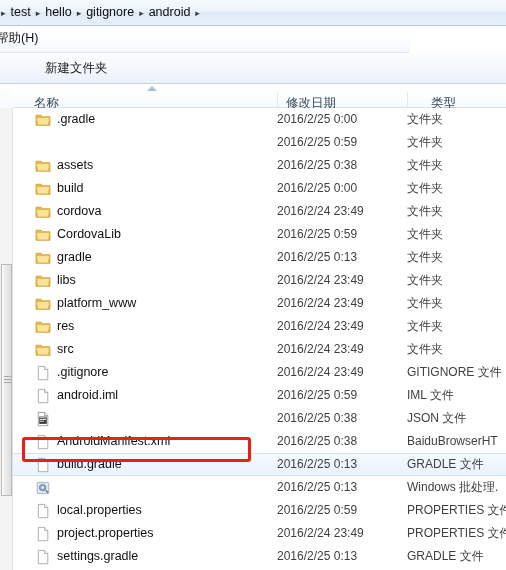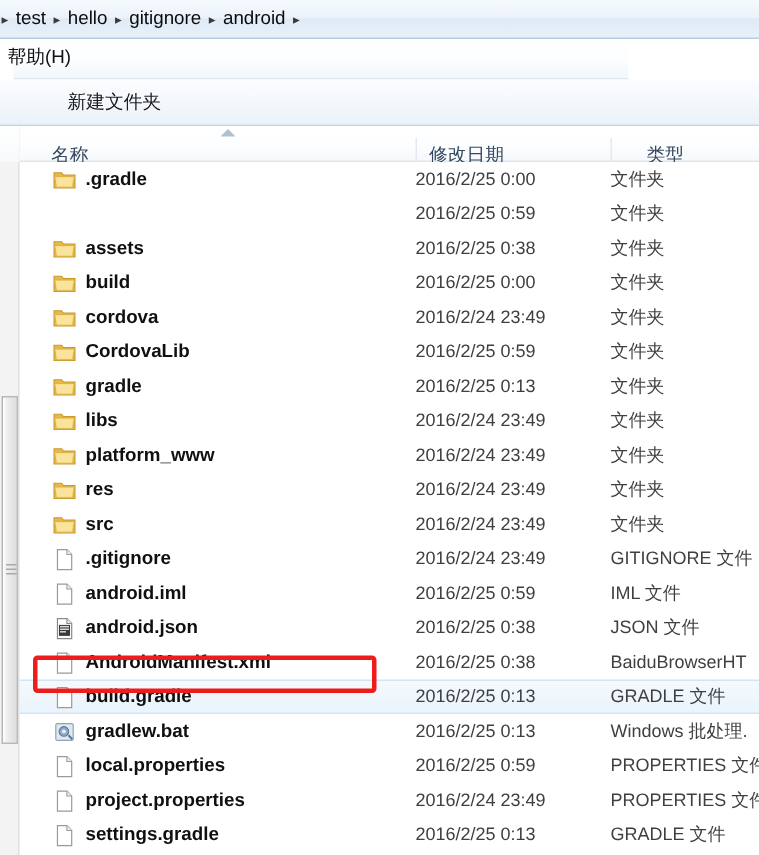--- a/index.html
+++ b/index.html
@@ -51,21 +51,21 @@
   .crumb-sep {
     color: #3a3a3a;
     font-size: 9px;
     padding: 0 1px;
     line-height: 14px;
   }
 
   
   .menubar {
     position: absolute;
-    left: 9px; top: 26px;
+    left: 0; top: 26px;
     width: 410px;
     height: 27px;
     background: linear-gradient(to bottom, #ffffff 0%, #fbfdff 55%, #f2f7fc 100%);
     border-bottom: 1px solid #dfe7ef;
     box-sizing: border-box;
   }
   .menu-items {
     display: flex;
     align-items: center;
     height: 100%;
@@ -187,21 +187,20 @@
     padding-left: 13px;
     box-sizing: border-box;
     white-space: nowrap;
     overflow: hidden;
   }
   .fname {
     font-size: 12.5px;
     color: #101010;
     line-height: 23px;
     white-space: nowrap;
-    font-weight: bold;
   }
 
   
   .ficon {
     width: 16px; height: 16px;
     margin-right: 6px;
     flex: 0 0 16px;
     position: relative;
   }
   .ficon svg { display: block; }
@@ -490,21 +489,20 @@
           <span class="ficon">
             <svg width="16" height="16" viewBox="0 0 16 16">
               <path d="M3.3 1.4h6.4L12.8 4.6v10.1H3.3z" fill="#ffffff" stroke="#8a8a8a" stroke-width=".8"></path>
               <path d="M9.6 1.4v3.2h3.2" fill="#e6e6e6" stroke="#8a8a8a" stroke-width=".7"></path>
               <rect x="4.3" y="5.6" width="7.4" height="7.3" fill="#3a3a3a"></rect>
               <rect x="5" y="6.3" width="6" height="1" fill="#d8d8d8"></rect>
               <rect x="5" y="8" width="6" height="1" fill="#d8d8d8"></rect>
               <rect x="5" y="9.7" width="4" height="1" fill="#d8d8d8"></rect>
             </svg>
           </span>
-          <span class="fname">android.json</span>
         </div>
         <div class="cell-date">2016/2/25 0:38</div>
         <div class="cell-type">JSON 文件</div>
       </div>
       <div class="row">
         <div class="cell-name">
           <span class="ficon">
             <svg width="16" height="16" viewBox="0 0 16 16">
               <path d="M3.3 1.4h6.4L12.8 4.6v10.1H3.3z" fill="#ffffff" stroke="#9a9a9a" stroke-width=".8"></path>
               <path d="M9.6 1.4v3.2h3.2" fill="#eeeeee" stroke="#9a9a9a" stroke-width=".7"></path>
@@ -531,21 +529,20 @@
       <div class="row">
         <div class="cell-name">
           <span class="ficon">
             <svg width="16" height="16" viewBox="0 0 16 16">
               <rect x="2.2" y="2.4" width="11.6" height="11.2" rx="1" fill="#dfe8f2" stroke="#8fa4b8" stroke-width=".8"></rect>
               <circle cx="7.6" cy="7.6" r="3.2" fill="#8ea9c6" stroke="#5c7693" stroke-width=".7"></circle>
               <circle cx="7.6" cy="7.6" r="1.3" fill="#e9f1f8"></circle>
               <path d="M10.6 10.2l2.6 2.6" stroke="#5c7693" stroke-width="1.4" fill="none"></path>
             </svg>
           </span>
-          <span class="fname">gradlew.bat</span>
         </div>
         <div class="cell-date">2016/2/25 0:13</div>
         <div class="cell-type">Windows 批处理.</div>
       </div>
       <div class="row">
         <div class="cell-name">
           <span class="ficon">
             <svg width="16" height="16" viewBox="0 0 16 16">
               <path d="M3.3 1.4h6.4L12.8 4.6v10.1H3.3z" fill="#ffffff" stroke="#9a9a9a" stroke-width=".8"></path>
               <path d="M9.6 1.4v3.2h3.2" fill="#eeeeee" stroke="#9a9a9a" stroke-width=".7"></path>

